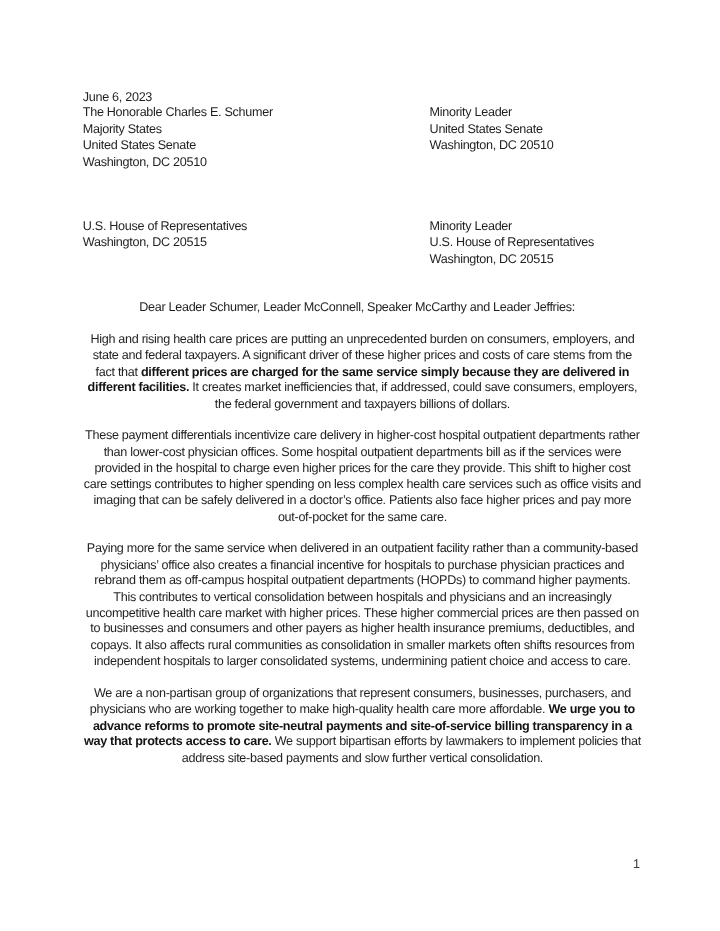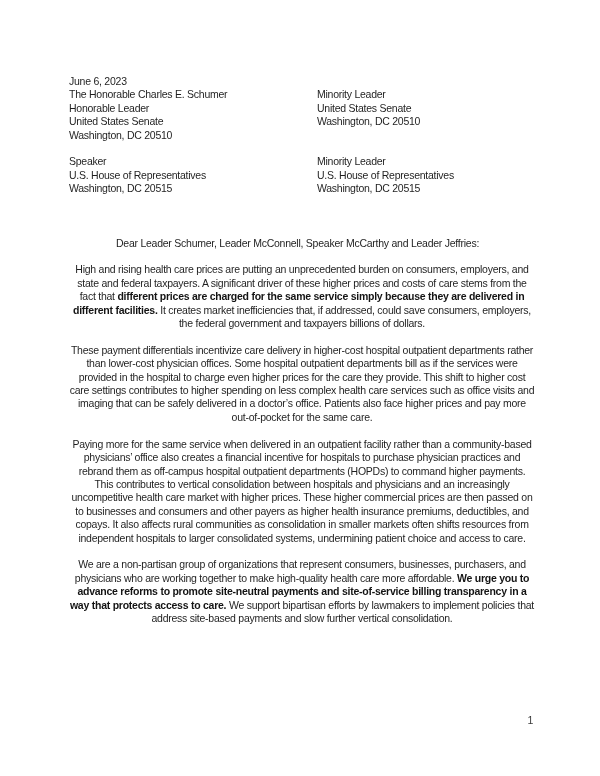--- a/index.html
+++ b/index.html
@@ -26,21 +26,22 @@
     width: 466px;
   }
   .date-line {
     margin: 0;
   }
   .address-grid {
     display: grid;
     grid-template-columns: 248px 1fr;
     column-gap: 0;
     row-gap: 13.4px;
-    margin: 0 0 41px 0;
+    margin: 0 0 27px 0;
+    gap: 41px;
   }
   .address-block p {
     margin: 0;
   }
   .salutation {
     margin: 0 0 13.4px 0;
     padding-left: 47px;
   }
   .body-paragraph {
     margin: 0 0 13.4px 0;
@@ -62,31 +63,30 @@
 <body>
 
 <div class="letter-page">
   <div class="content">
 
     <p class="date-line">June 6, 2023</p>
 
     <div class="address-grid">
       <div class="address-block">
         <p>The Honorable Charles E. Schumer</p>
-        <p>Honorable Leader</p>
+        <p>Majority States</p>
         <p>United States Senate</p>
         <p>Washington, DC 20510</p>
       </div>
       <div class="address-block">
         <p>Minority Leader</p>
         <p>United States Senate</p>
         <p>Washington, DC 20510</p>
       </div>
       <div class="address-block">
-        <p>Speaker</p>
         <p>U.S. House of Representatives</p>
         <p>Washington, DC 20515</p>
       </div>
       <div class="address-block">
         <p>Minority Leader</p>
         <p>U.S. House of Representatives</p>
         <p>Washington, DC 20515</p>
       </div>
     </div>
 

